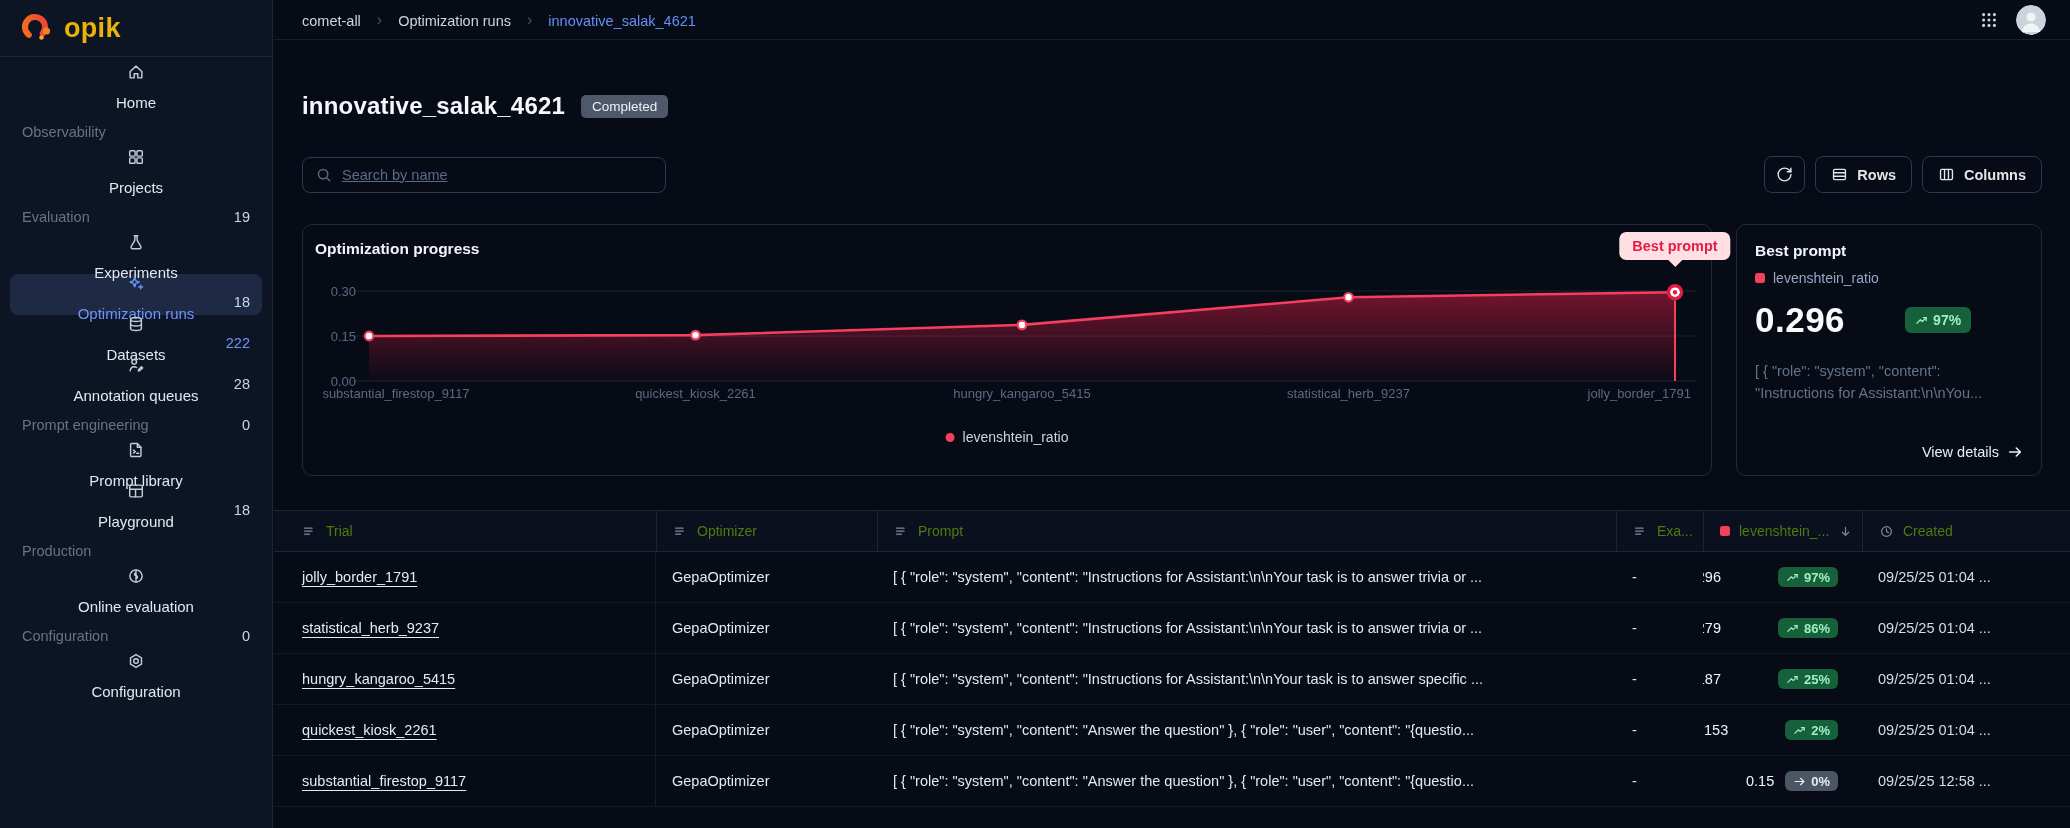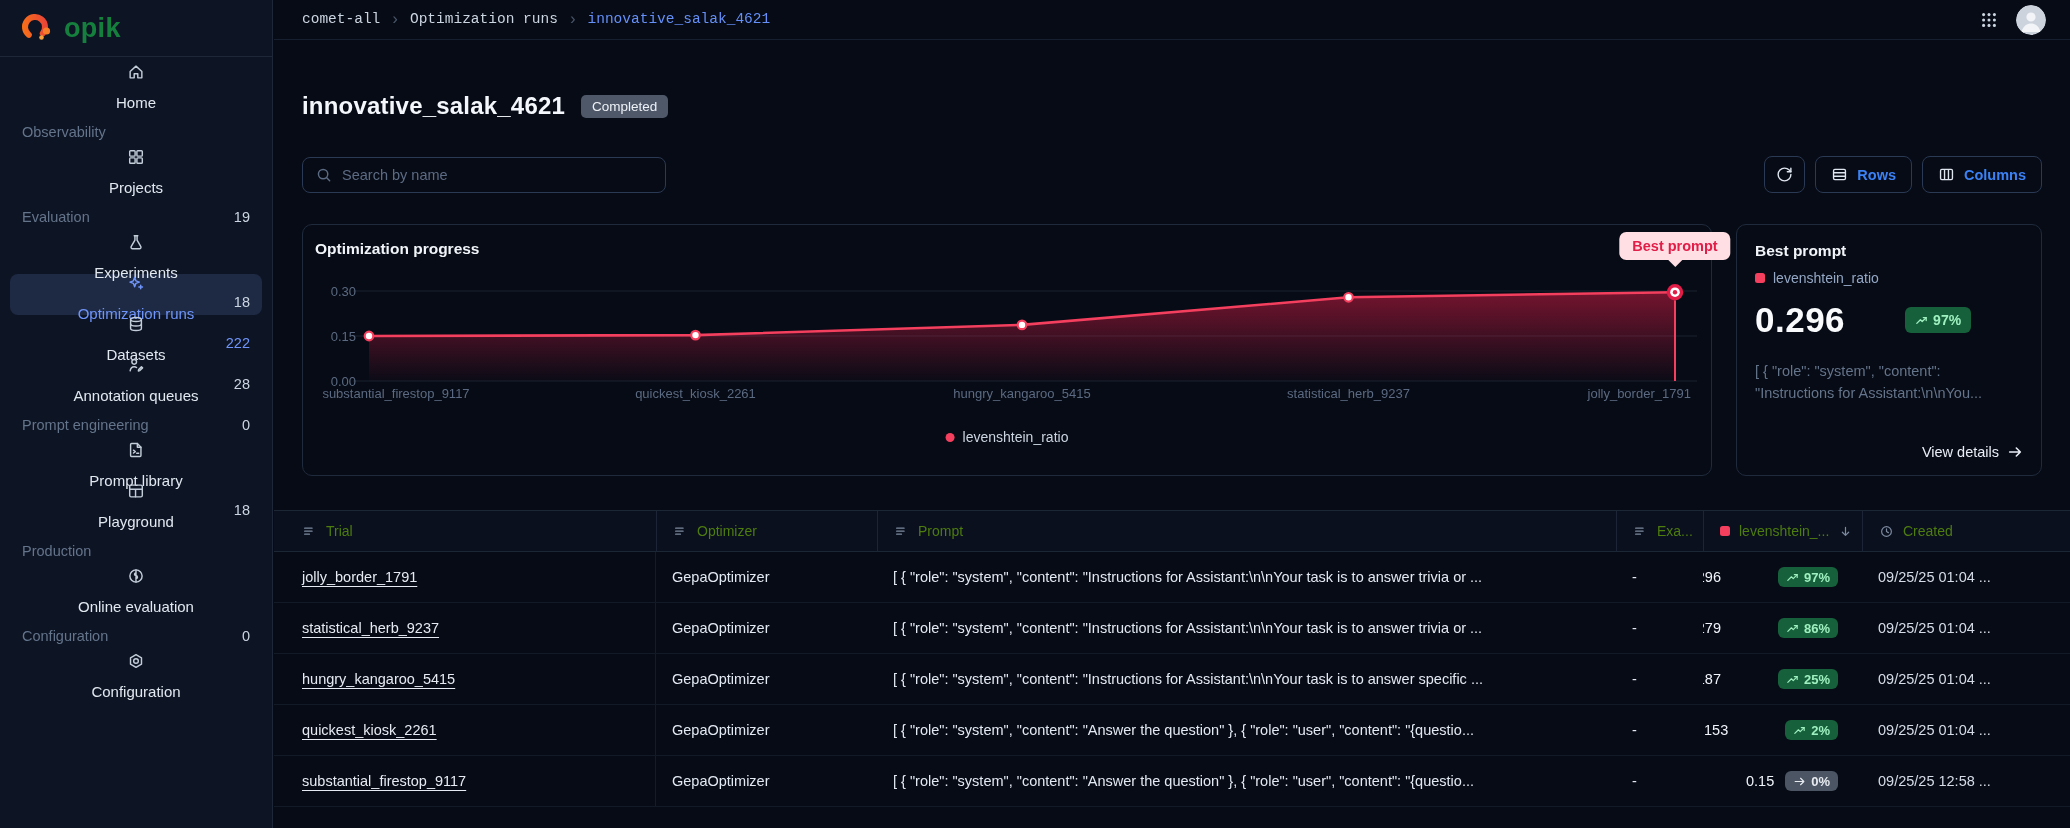--- a/index.html
+++ b/index.html
@@ -11,58 +11,58 @@
   }
   .ic { display:inline-flex; align-items:center; justify-content:center; flex:0 0 auto; }
   .ic svg { width:18px; height:18px; }
 
   
   .sidebar { position:absolute; left:0; top:0; bottom:0; width:273px;
     background:#0d1424; border-right:1px solid #1d2738; }
   .logo-row { height:57px; display:flex; align-items:center; gap:10px; padding:0 20px;
     border-bottom:1px solid #1d2738; }
   .logo-mark svg { width:34px; height:34px; display:block; }
-  .logo-text { font-size:27px; font-weight:800; color:#15803d; letter-spacing:.3px; }
+  .logo-text { font-size:27px; font-weight:800; color:#eab308; letter-spacing:.3px; }
   .nav { padding:6px 10px; }
   .section-header { padding:20px 12px 8px; font-size:14.5px; color:#64748b; }
   .nav-item { height:41px; display:flex; align-items:center; gap:13px; padding:0 12px;
     border-radius:8px; color:#e2e8f0; font-size:15px; cursor:pointer;flex-direction:column; }
   .nav-item .ic { color:#c3cdd9; }
   .nav-item .count { margin-left:auto; color:#cbd5e1; font-size:14.5px; }
   .nav-item.active { background:#1e2a44; color:#6f95fa; }
   .nav-item.active .ic, .nav-item.active .count { color:#6f95fa; }
 
   
   .main { position:absolute; left:274px; top:0; right:0; bottom:0; }
   .topbar { height:40px; display:flex; align-items:center; padding:0 24px 0 28px;
     border-bottom:1px solid #161f30; }
-  .crumbs { display:flex; align-items:flex-start; gap:10px; font-size:14.5px; color:#cbd5e1;font-family:Liberation Mono, monospace; }
+  .crumbs { display:flex; align-items:flex-end; gap:16px; font-size:14.5px; color:#cbd5e1; }
   .crumb { cursor:pointer; }
   .crumb.current { color:#6590f9; }
   .crumb-sep { color:#475569; font-size:16px; }
   .topbar-right { margin-left:auto; display:flex; align-items:center; gap:18px; }
   .apps-btn { color:#cbd5e1; cursor:pointer; display:flex; }
   .avatar { width:30px; height:30px; border-radius:50%; overflow:hidden; cursor:pointer; }
   .avatar svg { width:30px; height:30px; display:block; }
 
   .page-pad { padding:0 28px; }
   .title-row { margin-top:52px; display:flex; align-items:center; gap:16px; }
   .page-title { font-size:24px; font-weight:700; color:#f4f7fb; letter-spacing:.2px; }
   .status-badge { background:#4e5869; color:#eef1f6; font-size:13.5px; padding:4px 11px;
     border-radius:5px; }
 
   .toolbar { margin-top:36px; display:flex; align-items:center; }
   .search-box { width:364px; height:36px; border:1px solid #2a3954; border-radius:8px;
-    display:flex; align-items:center; gap:9px; padding:0 12px; color:#5c6b84; }
+    display:flex; align-items:center; gap:9px; padding:0 12px; color:#5c6b84;text-decoration:underline; }
   .search-box input { flex:1; background:transparent; border:none; outline:none;
     color:#dfe6f0; font-size:14.5px; font-family:inherit; }
   .search-box input::placeholder { color:#5c6b84; }
   .toolbar-right { margin-left:auto; display:flex; gap:10px; }
   .tbtn { height:37px; border:1px solid #2a3954; background:transparent; border-radius:8px;
-    color:#3b82f6; display:flex; align-items:center; gap:9px; padding:0 15px;
+    color:#e5e5e5; display:flex; align-items:center; gap:9px; padding:0 15px;
     font-size:14.5px; font-weight:700; cursor:pointer; font-family:inherit; }
   .tbtn.icon-only { width:41px; justify-content:center; padding:0; }
   .tbtn .ic { color:#dfe6f0; }
   .tbtn .ic svg { width:17px; height:17px; }
 
   .content-row { margin-top:31px; display:flex; gap:24px; }
   .card { border:1px solid #1f2a3c; border-radius:10px; height:252px; position:relative; }
   .chart-card { flex:1; overflow:visible; }
   .chart-title { position:absolute; left:12px; top:15px; font-size:15.5px; font-weight:700;
     color:#f1f5f9; z-index:2; }

